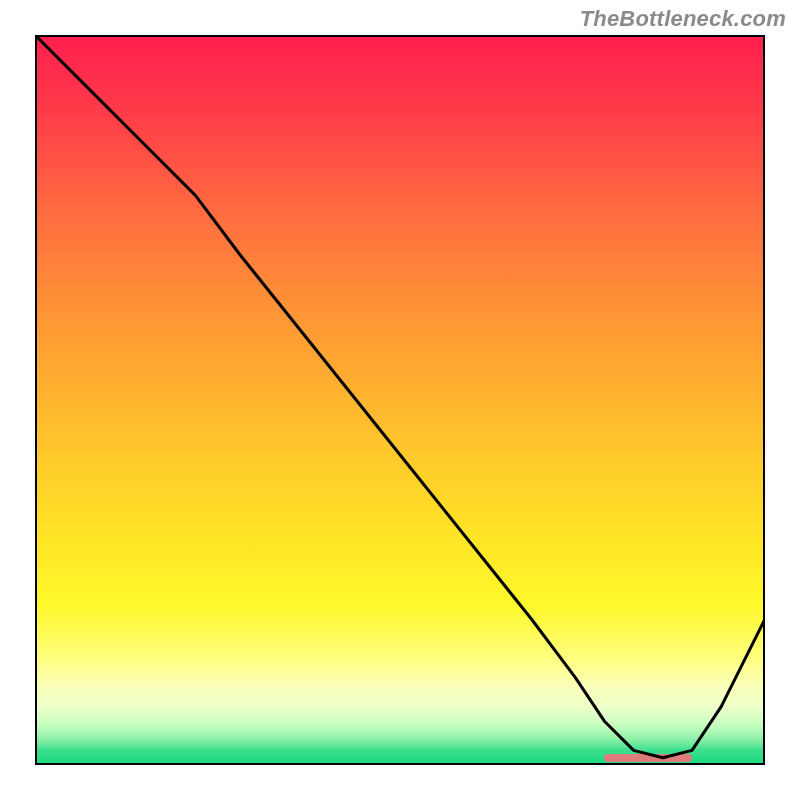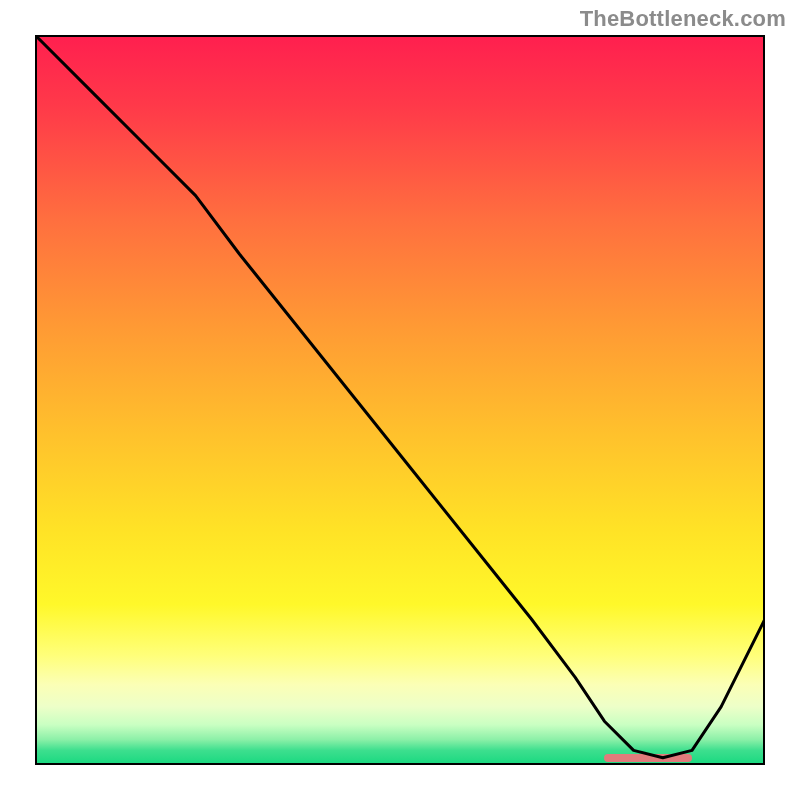--- a/index.html
+++ b/index.html
@@ -18,20 +18,21 @@
   }
   .attribution {
     position: absolute;
     top: 6px;
     right: 14px;
     font-size: 22px;
     font-weight: bold;
     color: #8b8b8b;
     letter-spacing: 0.2px;
     z-index: 10;
+    font-style: italic;
   }
   .plot {
     position: absolute;
     left: 35px;
     top: 35px;
     width: 730px;
     height: 730px;
   }
   .gradient {
     position: absolute;

